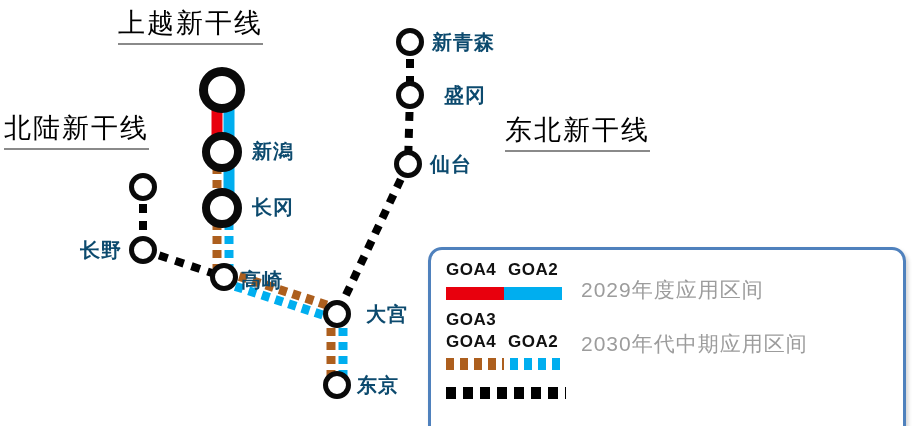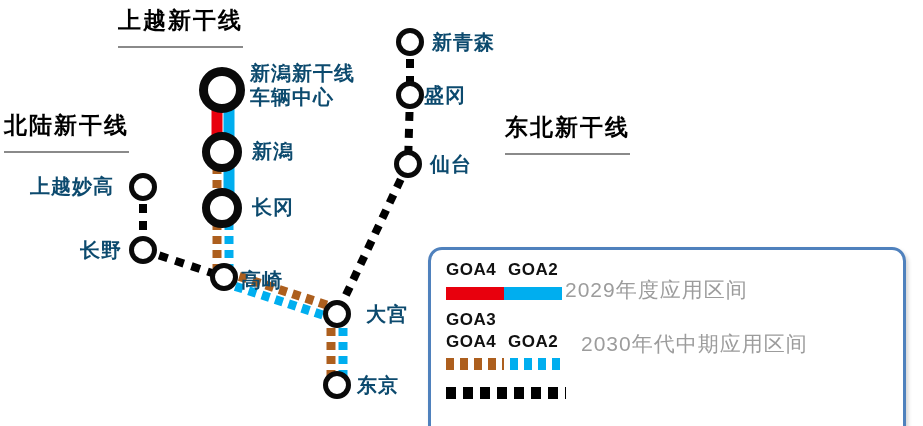--- a/index.html
+++ b/index.html
@@ -16,22 +16,22 @@
 
   .circle {
     position:absolute; background:#fff; border:5px solid #0a0a0a;
     border-radius:50%; box-sizing:content-box;
   }
   .st-label {
     position:absolute; font-size:20px; font-weight:700; color:#0c4a6e;
     white-space:pre-line; line-height:1.18; letter-spacing:1px;
   }
   .heading {
-    position:absolute; font-size:23px; font-weight:700; color:#000;
-    border-bottom:2px solid #8a8a8a; padding-bottom:10px; letter-spacing:2px;
+    position:absolute; font-size:27px; font-weight:400; color:#000;
+    border-bottom:2px solid #8a8a8a; padding-bottom:2px; letter-spacing:2px;
   }
 
   .legend {
     position:absolute; left:428px; top:247px; width:478px; height:198px;
     background:#fff; border:3px solid var(--legend-border,#4f81bd);
     border-radius:14px; box-shadow:2px 3px 4px rgba(0,0,0,.18); box-sizing:border-box;
   }
   .goa  { position:absolute; font-size:17px; font-weight:700; color:#111; letter-spacing:.5px; }
   .desc { position:absolute; font-size:21px; color:var(--legend-text,#9c9c9c); letter-spacing:1px; }
   .bar  { position:absolute; height:13px; }
@@ -74,40 +74,37 @@
   <div class="circle" style="left:202px;top:188px;width:24px;height:24px;border-width:8px"></div>
   <div class="circle" style="left:210px;top:263px;width:18px;height:18px"></div>
   <div class="circle" style="left:129px;top:173px;width:18px;height:18px"></div>
   <div class="circle" style="left:129px;top:236px;width:18px;height:18px"></div>
   <div class="circle" style="left:323px;top:300px;width:18px;height:18px"></div>
   <div class="circle" style="left:323px;top:371px;width:18px;height:18px"></div>
   <div class="circle" style="left:396px;top:28px;width:18px;height:18px"></div>
   <div class="circle" style="left:396px;top:81px;width:18px;height:18px"></div>
   <div class="circle" style="left:394px;top:150px;width:18px;height:18px"></div>
 
-  <div class="st-label" style="left:250px;top:62px">新潟新干线
-车辆中心</div>
   <div class="st-label" style="left:252px;top:140px">新潟</div>
   <div class="st-label" style="left:252px;top:196px">长冈</div>
   <div class="st-label" style="left:241px;top:269px">高崎</div>
-  <div class="st-label" style="left:30px;top:175px">上越妙高</div>
   <div class="st-label" style="left:80px;top:239px">长野</div>
   <div class="st-label" style="left:366px;top:303px">大宫</div>
   <div class="st-label" style="left:357px;top:374px">东京</div>
   <div class="st-label" style="left:432px;top:31px">新青森</div>
-  <div class="st-label" style="left:424px;top:84px">盛冈</div>
+  <div class="st-label" style="left:444px;top:84px">盛冈</div>
   <div class="st-label" style="left:430px;top:153px">仙台</div>
 
   <div class="legend">
 
     <span class="goa" style="left:15px;top:10px">GOA4</span>
     <span class="goa" style="left:77px;top:10px">GOA2</span>
     <div class="bar solid-red" style="left:15px;top:37px;width:58px"></div>
     <div class="bar solid-blue" style="left:73px;top:37px;width:58px"></div>
-    <div class="desc" style="left:134px;top:26px">2029年度应用区间</div>
+    <div class="desc" style="left:150px;top:26px">2029年度应用区间</div>
 
     <span class="goa" style="left:15px;top:60px">GOA3</span>
     <span class="goa" style="left:15px;top:82px">GOA4</span>
     <span class="goa" style="left:77px;top:82px">GOA2</span>
     <div class="bar dash-brown" style="left:15px;top:108px;width:58px"></div>
     <div class="bar dash-blue" style="left:79px;top:108px;width:56px"></div>
     <div class="desc" style="left:150px;top:80px">2030年代中期应用区间</div>
 
     <div class="bar dash-black" style="left:15px;top:137px;width:120px"></div>
   </div>

